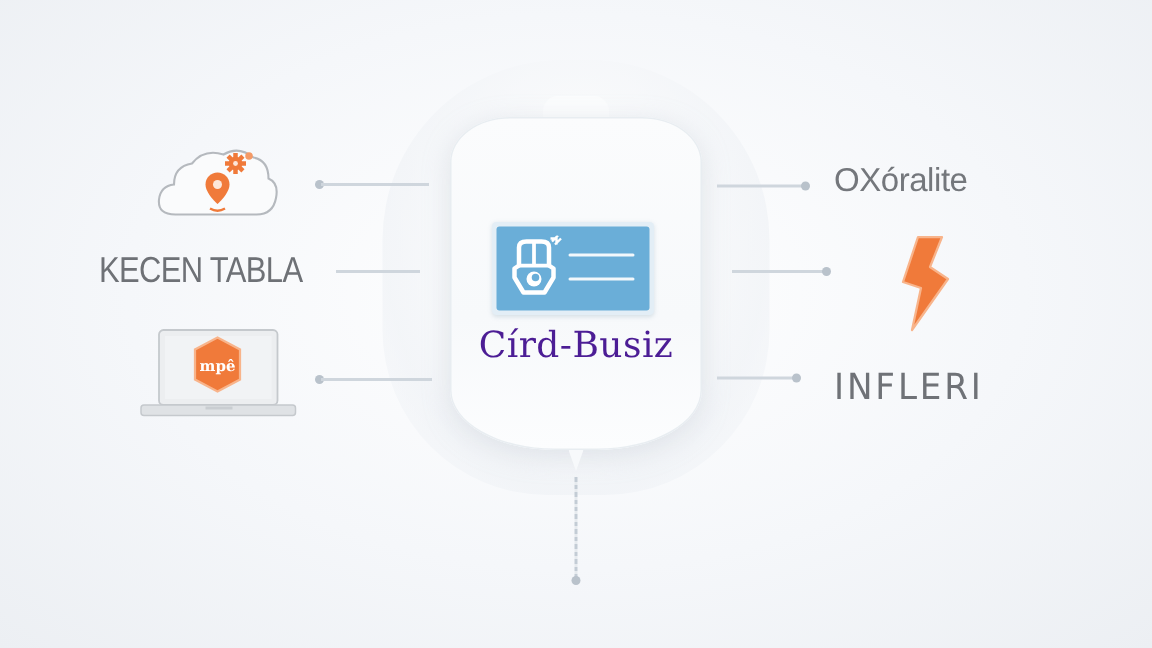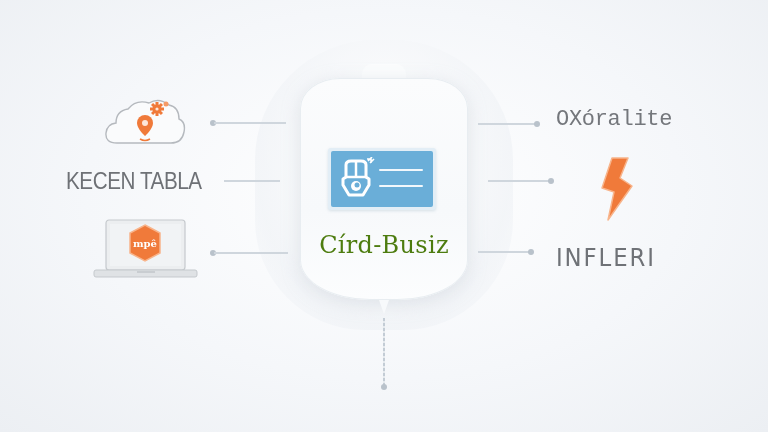--- a/index.html
+++ b/index.html
@@ -36,40 +36,40 @@
     position:absolute; left:328px; top:148px; width:108px; height:62px;
     background:#e3eef6; border-radius:3px; padding:3px; box-sizing:border-box;
     box-shadow: 0 1px 3px rgba(120,150,170,0.25);
   }
   .card-inner {
     width:100%; height:100%; background:#6aaed8; border-radius:2px; position:relative;
   }
   .card-line { position:absolute; height:2px; background:#f2f8fc; border-radius:1px; }
 
   .hub-label {
-    position:absolute; left:300px; top:231px; width:168px; text-align:center;
-    font-family: "DejaVu Serif", serif; font-size:24px; color:#4d7c0f; letter-spacing:0.3px;
+    position:absolute; left:300px; top:216px; width:168px; text-align:center;
+    font-family: "DejaVu Serif", serif; font-size:24px; color:#4c1d95; letter-spacing:0.3px;
   }
 
   
   .conn { position:absolute; height:1.5px; background:#cfd6dd; }
   .dot { position:absolute; width:6px; height:6px; border-radius:50%; background:#b9c2cb; }
   .vconn {
     position:absolute; left:383px; top:318px; width:1.5px; height:68px;
     background: repeating-linear-gradient(180deg, #c3ccd5 0 3px, #e6eaee 3px 5px);
   }
 
   .left-label {
     position:absolute; left:66px; top:167px; width:160px;
     font-family: "Liberation Sans", sans-serif; font-size:24px; color:#6e7176;
     letter-spacing:-0.5px; transform:scaleX(0.86); transform-origin:left center;
   }
   .right-label-top {
     position:absolute; left:556px; top:107px;
-    font-family: Liberation Mono, monospace; font-size:22px; color:#74777c; letter-spacing:-0.3px;
+    font-family: Liberation Sans, sans-serif; font-size:22px; color:#74777c; letter-spacing:-0.3px;
   }
   .right-label-bottom {
     position:absolute; left:556px; top:244px;
     font-family: "DejaVu Sans", sans-serif; font-size:24px; color:#6f7277; letter-spacing:2px;
     transform:scaleX(0.95); transform-origin:left center;
   }
 </style>
 </head>
 <body>
 

